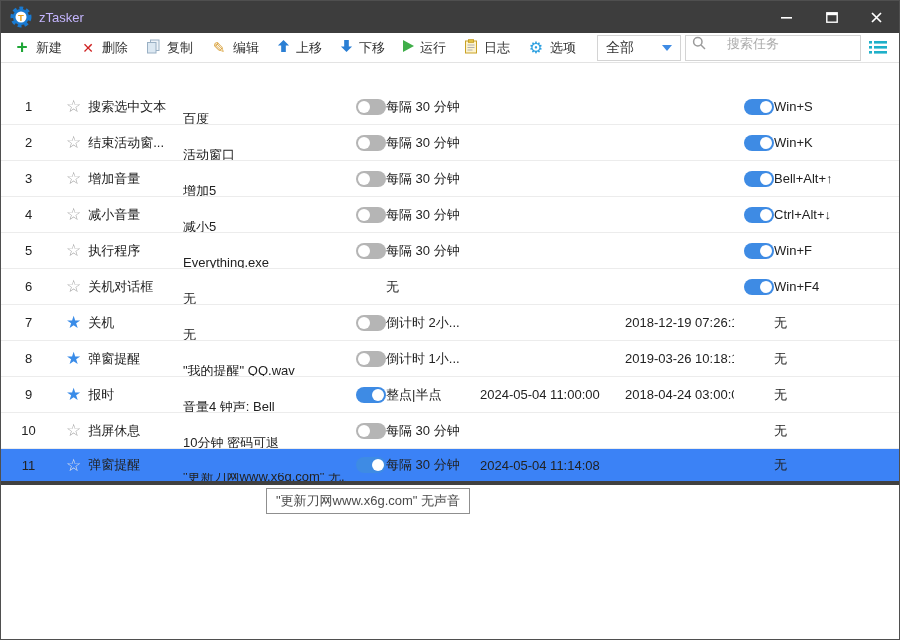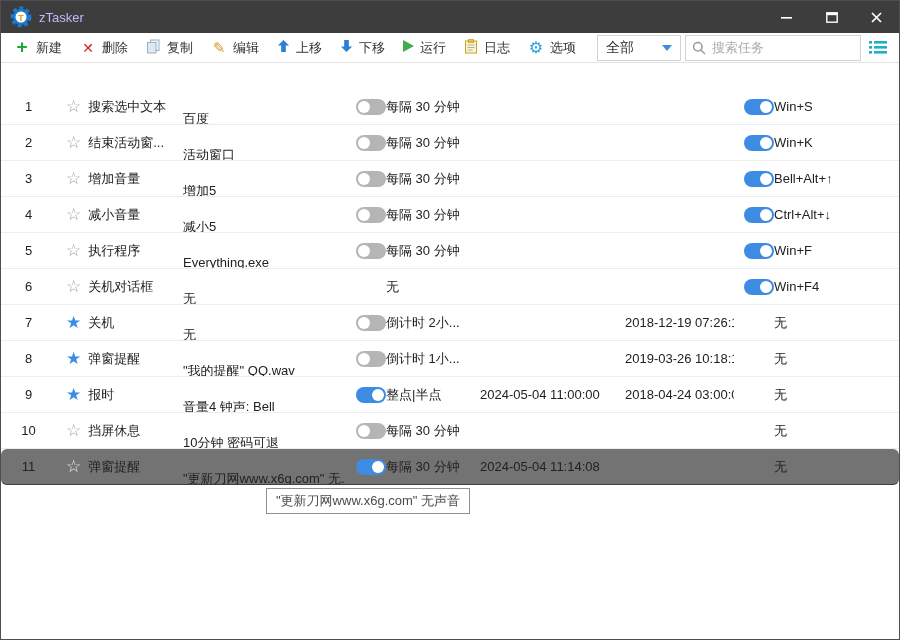--- a/index.html
+++ b/index.html
@@ -18,33 +18,33 @@
   .tb-btn { display:flex; align-items:center; gap:6px; padding:0 9px; height:26px; font-size:13px; color:#333; cursor:default; }
   .ic { display:inline-flex; align-items:center; justify-content:center; width:16px; height:16px; }
   .ic.plus { color:#1fa637; font-size:19px; font-weight:bold; line-height:14px; }
   .ic.del  { color:#cf2222; font-size:14px; font-weight:bold; }
   .ic.edit { color:#d79b2e; font-size:15px; }
   .ic.gear { color:#2b9fe0; font-size:16px; }
   .ic.play { width:0; height:0; border-left:11px solid #3fae49; border-top:6px solid transparent; border-bottom:6px solid transparent; }
   .tb-right { margin-left:auto; display:flex; align-items:center; margin-right:8px; gap:4px; }
   .filter-select { width:84px; height:26px; border:1px solid #d4d4d4; background:#fff; display:flex; align-items:center; padding:0 8px; font-size:14px; color:#333; }
   .filter-caret { margin-left:auto; width:0; height:0; border-left:5px solid transparent; border-right:5px solid transparent; border-top:6px solid #3e8be4; }
-  .searchbox { width:176px; height:26px; border:1px solid #d4d4d4; background:#fff; display:flex; align-items:center; padding:0 6px; gap:6px; }
+  .searchbox { width:176px; height:26px; border:1px solid #d4d4d4; background:#fff; display:flex; align-items:flex-start; padding:0 6px; gap:21px; }
   .searchbox input { border:none; outline:none; flex:1; font-size:13px; color:#333; font-family:inherit; min-width:0; }
   .searchbox input::placeholder { color:#ababab; }
   .viewbox { width:26px; height:26px; display:flex; align-items:center; justify-content:center; }
 
   
   .grid-cols { display:grid; grid-template-columns:55px 120px 170px 128px 145px 115px 142px 1fr; }
   .thead { position:absolute; top:62px; left:0; right:0; height:26px; background:linear-gradient(#fdfdfd,#f0f0f0); border-bottom:1px solid #cfcfcf; }
   .th { display:flex; align-items:center; justify-content:center; font-size:13px; color:#333; border-right:1px solid #dcdcdc; height:100%; }
   .th:last-child { border-right:none; }
   .tbody { position:absolute; top:88px; left:0; right:0; }
   .tr { height:36px; border-bottom:1px solid #ececec; background:#fff; }
-  .tr.selected { background:#737373; border-bottom:1px solid #404040;border-radius:6px; }
+  .tr.selected { background:#3b82f6; border-bottom:4px solid #404040; }
   .td { display:flex; align-items:center; font-size:13px; color:#222; overflow:hidden; white-space:nowrap; }
   .td.no { justify-content:center; }
   .td.task { padding-left:10px; gap:7px; }
   .td.param { padding-left:7px;margin-top:24px; }
   .td.sched, .td.hk { padding-left:10px; gap:0; }
   .td.next, .td.last { padding-left:6px; }
   .star { font-size:17px; line-height:17px; }
   .star.off { color:#a4a4a4; }
   .star.on { color:#3a8ce8; }
   .tr.selected .star.off { color:#e8e8e8; }

